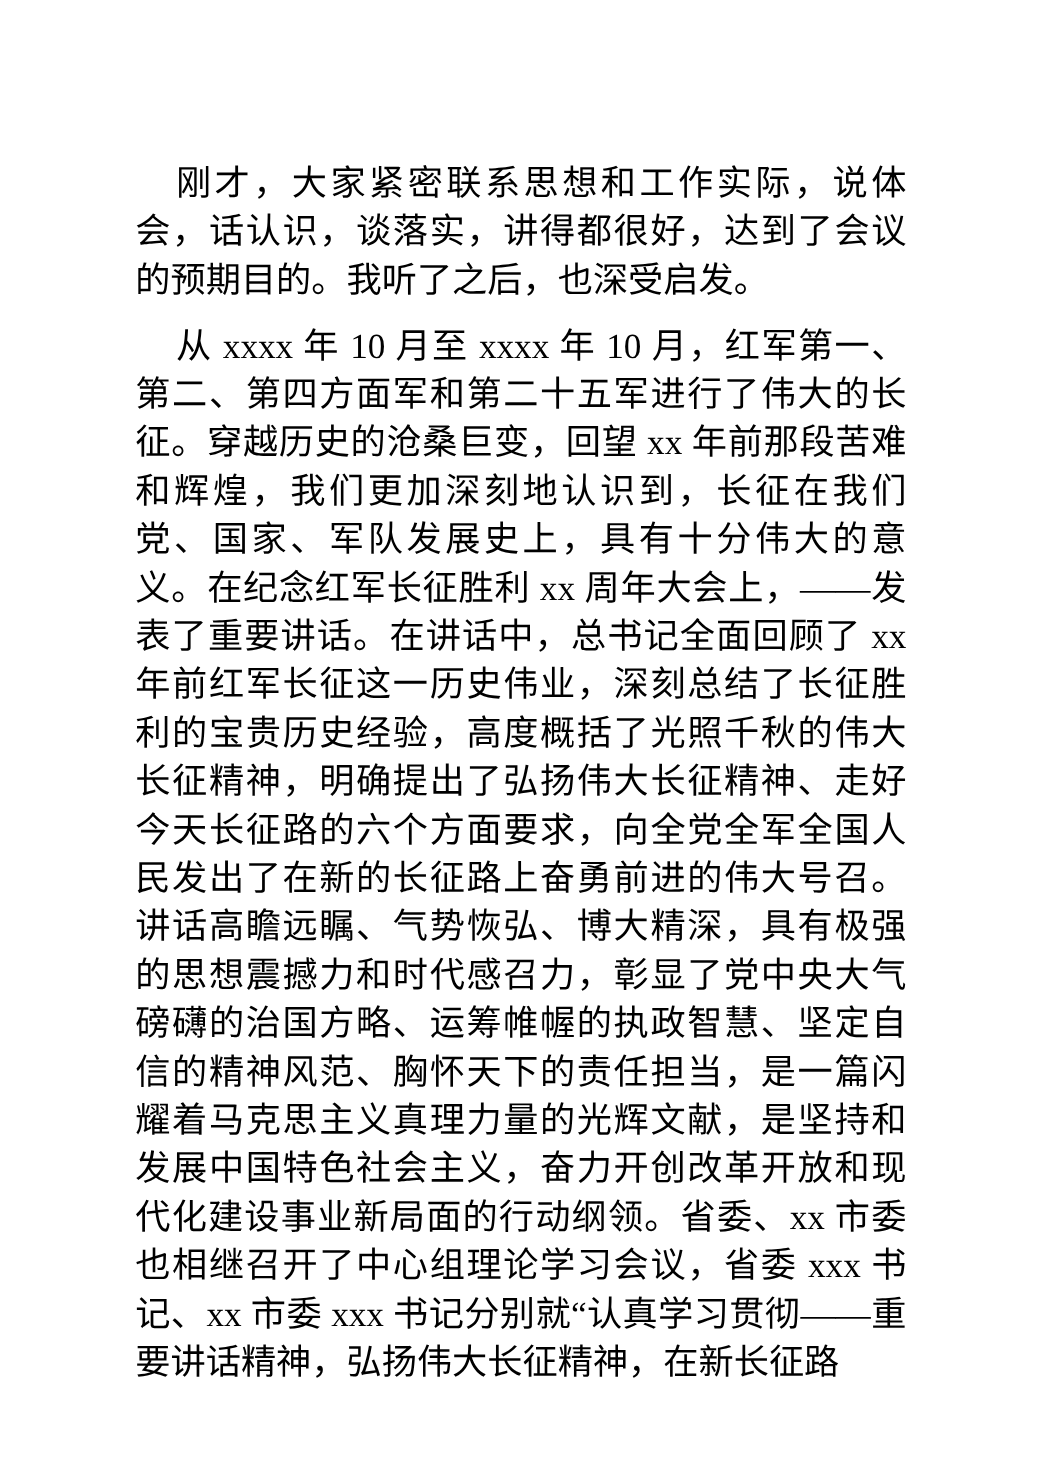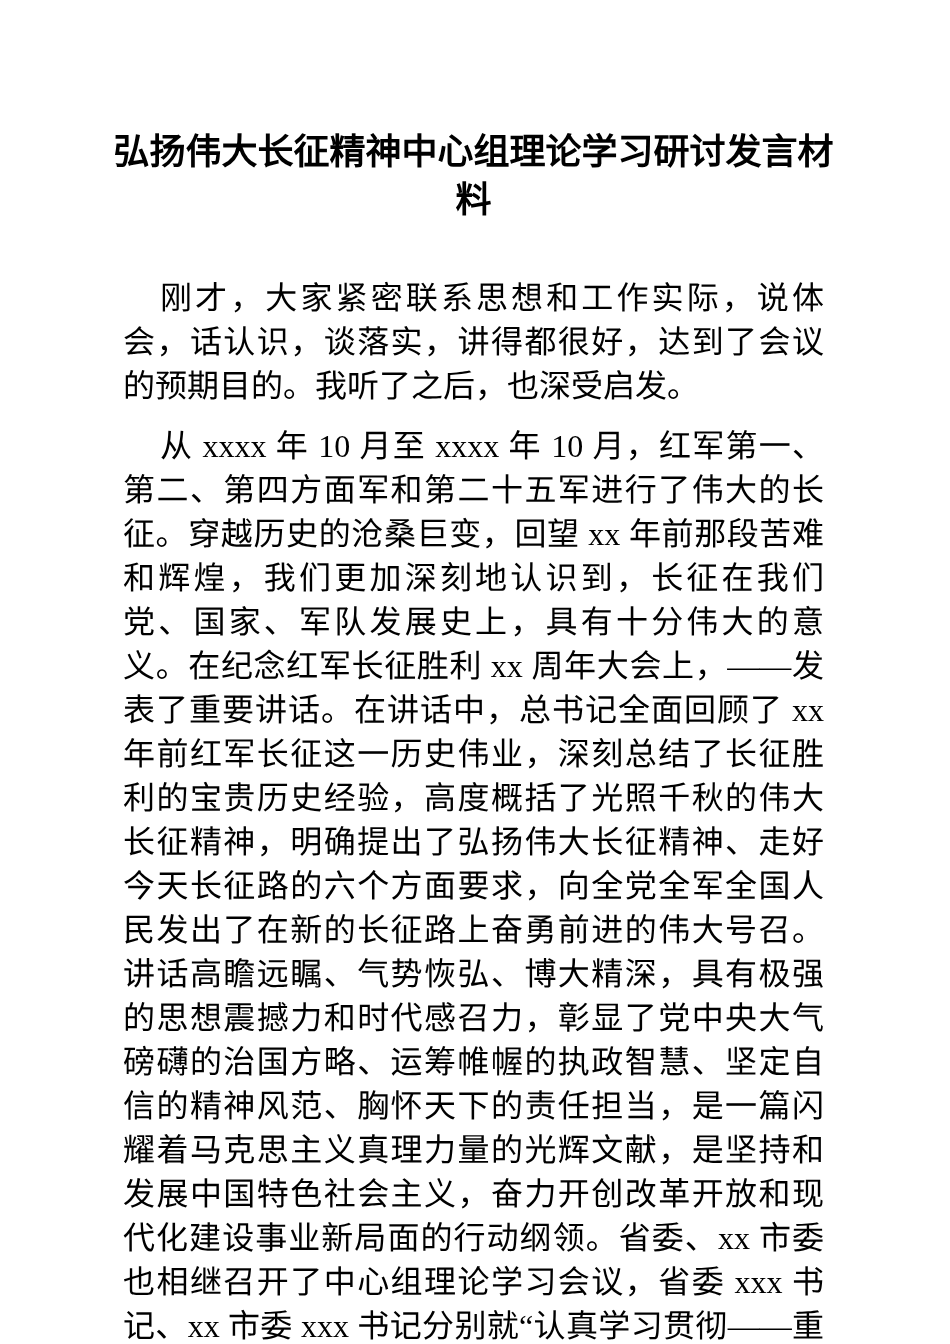--- a/index.html
+++ b/index.html
@@ -38,18 +38,17 @@
     text-indent: 37px;
     color: #000000;
     word-break: break-all;
     font-weight: normal;
   }
 </style>
 </head>
 <body>
 
 <div class="page">
-  <h1 class="doc-title">弘扬伟大长征精神中心组理论学习研讨发言材料</h1>
   <div class="doc-body">
     <p class="para">刚才，大家紧密联系思想和工作实际，说体会，话认识，谈落实，讲得都很好，达到了会议的预期目的。我听了之后，也深受启发。</p>
     <p class="para">从 xxxx 年 10 月至 xxxx 年 10 月，红军第一、第二、第四方面军和第二十五军进行了伟大的长征。穿越历史的沧桑巨变，回望 xx 年前那段苦难和辉煌，我们更加深刻地认识到，长征在我们党、国家、军队发展史上，具有十分伟大的意义。在纪念红军长征胜利 xx 周年大会上，——发表了重要讲话。在讲话中，总书记全面回顾了 xx 年前红军长征这一历史伟业，深刻总结了长征胜利的宝贵历史经验，高度概括了光照千秋的伟大长征精神，明确提出了弘扬伟大长征精神、走好今天长征路的六个方面要求，向全党全军全国人民发出了在新的长征路上奋勇前进的伟大号召。讲话高瞻远瞩、气势恢弘、博大精深，具有极强的思想震撼力和时代感召力，彰显了党中央大气磅礴的治国方略、运筹帷幄的执政智慧、坚定自信的精神风范、胸怀天下的责任担当，是一篇闪耀着马克思主义真理力量的光辉文献，是坚持和发展中国特色社会主义，奋力开创改革开放和现代化建设事业新局面的行动纲领。省委、xx 市委也相继召开了中心组理论学习会议，省委 xxx 书记、xx 市委 xxx 书记分别就“认真学习贯彻——重要讲话精神，弘扬伟大长征精神，在新长征路</p>
   </div>
 </div>
 
 </body></html>

